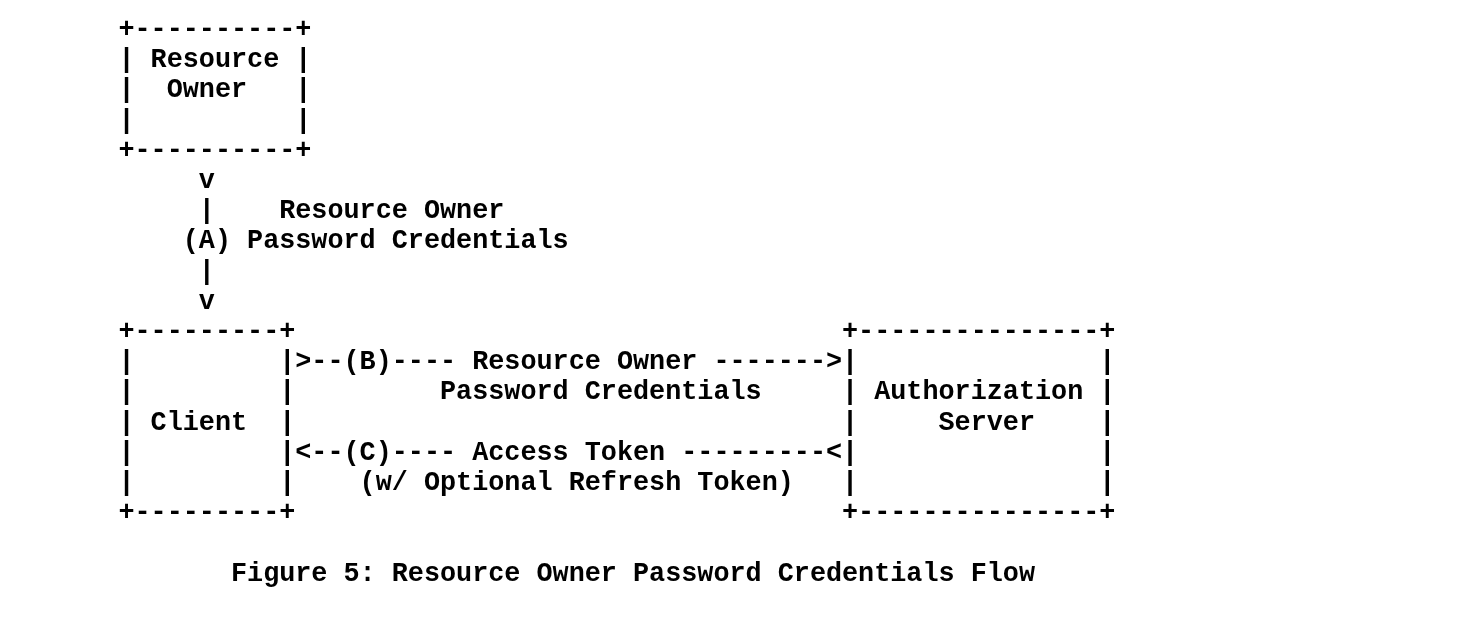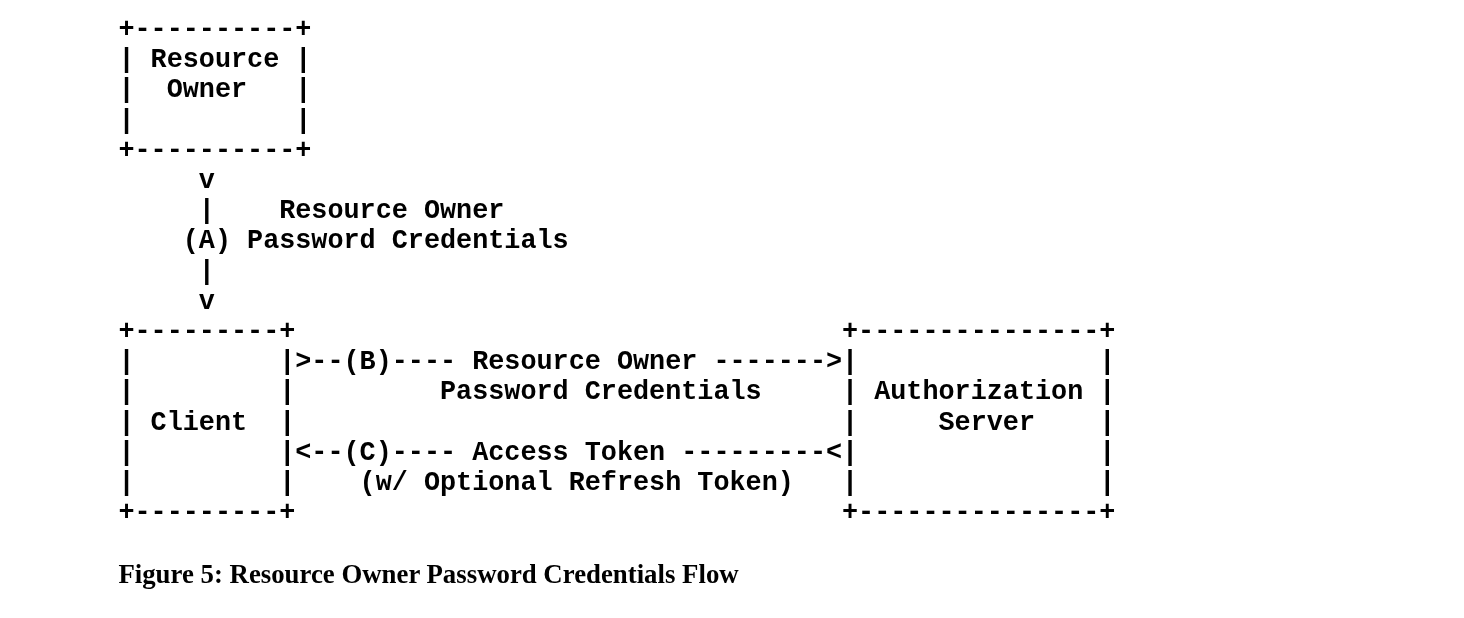--- a/index.html
+++ b/index.html
@@ -23,21 +23,20 @@
     font-weight: 700;
     font-size: 26.8px;
     line-height: 30.2px;
     letter-spacing: 0;
     color: var(--text, #000000);
     margin: 0;
     white-space: pre;
   }
   .caption {
     margin-top: 30.2px; 
-    font-family: Liberation Serif, serif;
   }
 </style>
 </head>
 <body>
 
 <div class="stage">
   <pre class="ascii">     +----------+
      | Resource |
      |  Owner   |
      |          |

